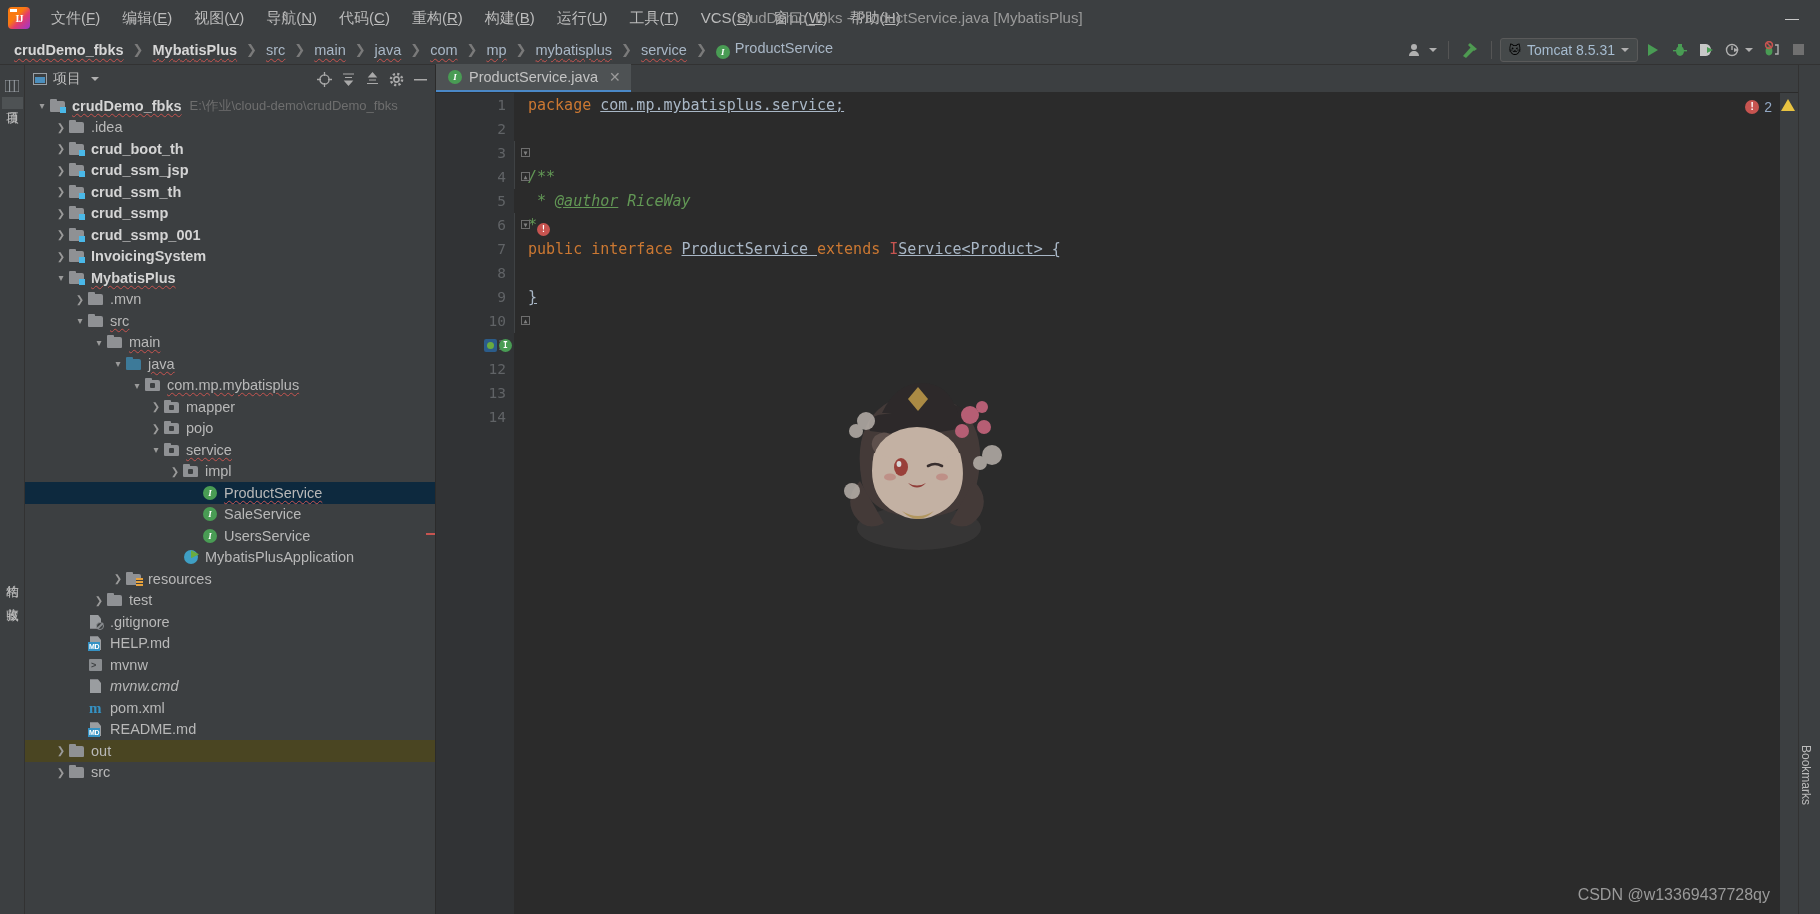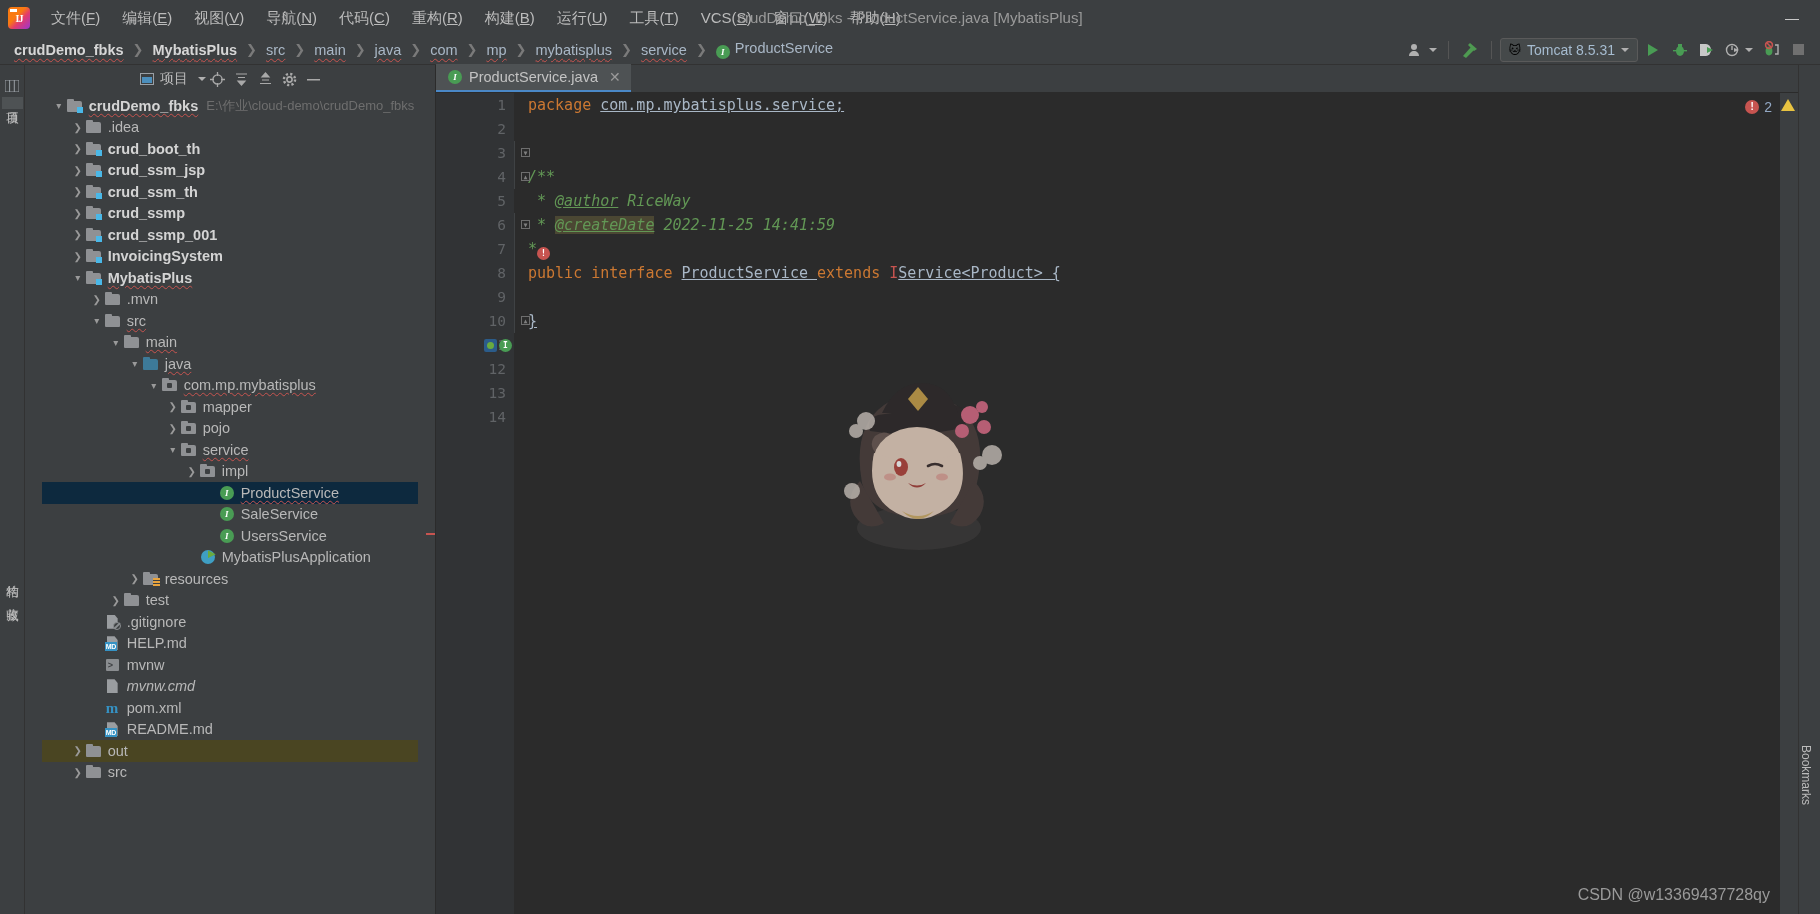--- a/index.html
+++ b/index.html
@@ -81,21 +81,21 @@
     width: 25px; flex: 0 0 25px; background: #3c3f41; border-right: 1px solid #323232;
     display: flex; flex-direction: column; align-items: center; padding-top: 10px;
   }
   .vtab {
     writing-mode: vertical-rl; text-orientation: mixed; color: #bbbbbb; font-size: 12.5px;
     padding: 6px 2px; white-space: nowrap;
   }
   .vtab.sel { background: #4e5254; }
 
   
-  .projpanel { width: 411px; flex: 0 0 411px; background: #3c3f41; display: flex; flex-direction: column; border-right: 1px solid #2b2b2b; position: relative; align-items: center; }
+  .projpanel { width: 411px; flex: 0 0 411px; background: #3c3f41; display: flex; flex-direction: column; border-right: 1px solid #2b2b2b; position: relative; }
   .proj-header { height: 28px; flex: 0 0 28px; display: flex; align-items: center; padding: 0 4px 0 8px; }
   .proj-title { color: #bbbbbb; font-size: 14px; display: flex; align-items: center; gap: 6px; }
   .proj-win-icon { width:14px;height:12px;border:1px solid #9aa0a6; background:#3c3f41; position:relative; }
   .proj-win-icon::after { content:""; position:absolute; left:1px; top:3px; right:1px; bottom:1px; background:#4c8fbd; }
   .proj-header-icons { margin-left: auto; display: flex; align-items: center; gap: 2px; }
   .hicon { width: 22px; height: 22px; display: flex; align-items: center; justify-content: center; color: #a9a9a9; font-size: 14px; }
 
   .tree { flex: 1 1 auto; overflow: hidden; position: relative; padding-top: 2px; font-size: 14.5px; }
   .row { height: 21.5px; display: flex; align-items: center; white-space: nowrap; position: relative; padding-right:4px; }
   .row.sel { background: #0d293e; }
@@ -660,21 +660,20 @@
                 <circle cx="48" cy="128" r="8"></circle>
               </g>
               <path d="M98 148 q16 10 32 0 q-16 16 -32 0z" fill="#c9a24a" opacity="0.7"></path>
             </g>
           </svg>
         <div class="cline"><span class="kw">package </span><span class="ident">com.mp.mybatisplus.service;</span></div>
             <div class="cline"></div>
             <div class="cline"></div>
             <div class="cline"><span class="doc">/**</span></div>
             <div class="cline"><span class="doc"> * </span><span class="doctag">@author</span><span class="doc"> RiceWay</span></div>
-            <div class="cline"><span class="doc"> * </span><span class="doctag dochl">@createDate</span><span class="doc"> 2022-11-25 14:41:59</span></div>
             <div class="cline"><span class="doc">*</span><span class="errbulb">!</span></div>
             <div class="cline"><span class="kw">public interface </span><span class="ident">ProductService </span><span class="kw">extends </span><span class="red">I</span><span class="ident">Service</span><span class="ident">&lt;Product&gt; {</span></div>
             <div class="cline"></div>
             <div class="cline"><span class="ident">}</span></div>
             <div class="cline"></div>
           </div>
         <div class="inspect-widget">
           <div class="err-count">
             <span class="err-dot">!</span>
             <span>2</span>

